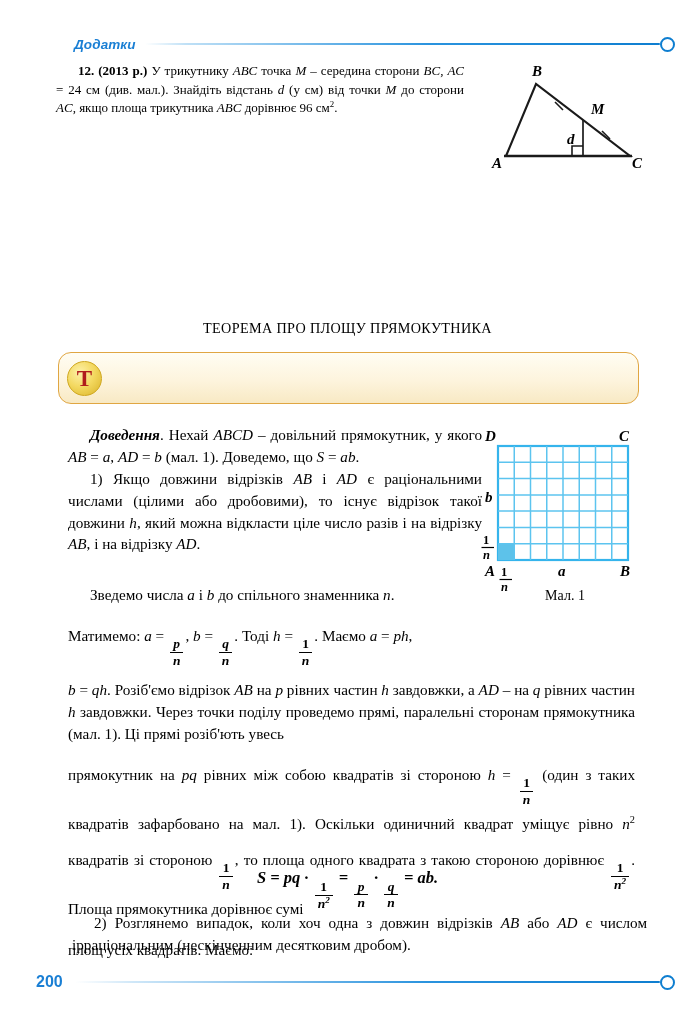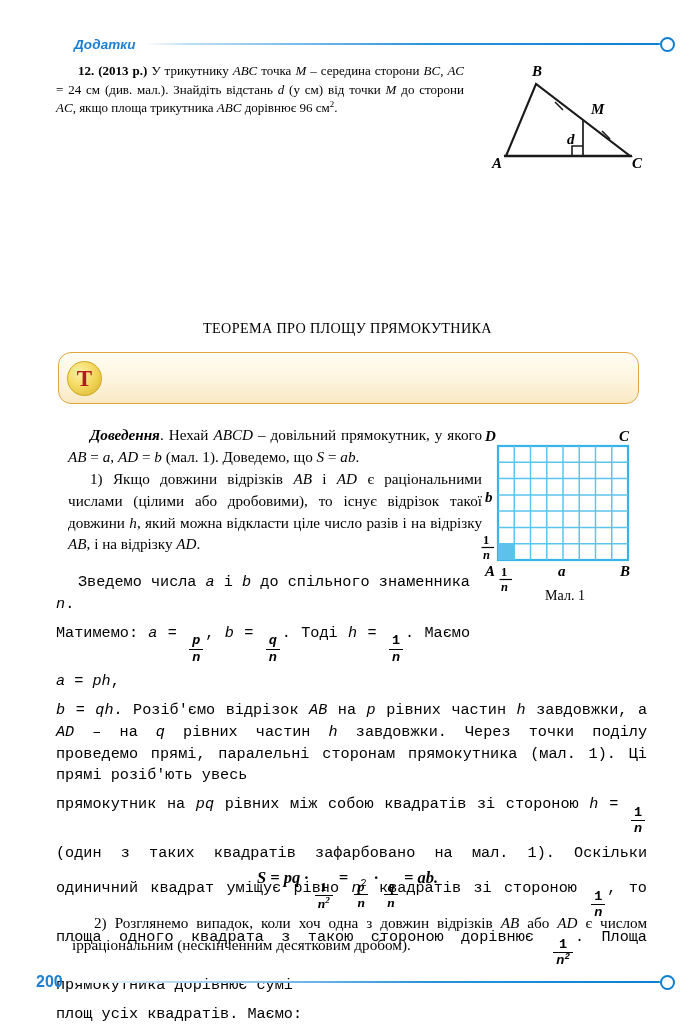--- a/index.html
+++ b/index.html
@@ -188,21 +188,21 @@
     margin-left: 12px;
   }
   .proof p { margin: 0; }
 
   .proof-wide {
     position: absolute;
     left: 56px;
     right: 48px;
     top: 572px;
   }
-  .proof-wide p { margin: 0; font-family: Liberation Mono, monospace; }
+  .proof-wide p { margin: 12px; }
 
   .line-tall {
     font-size: 15.2px;
     line-height: 2.35;
     text-align: justify;
   }
   .line-plain {
     font-size: 15.2px;
     line-height: 1.44;
     text-align: justify;

